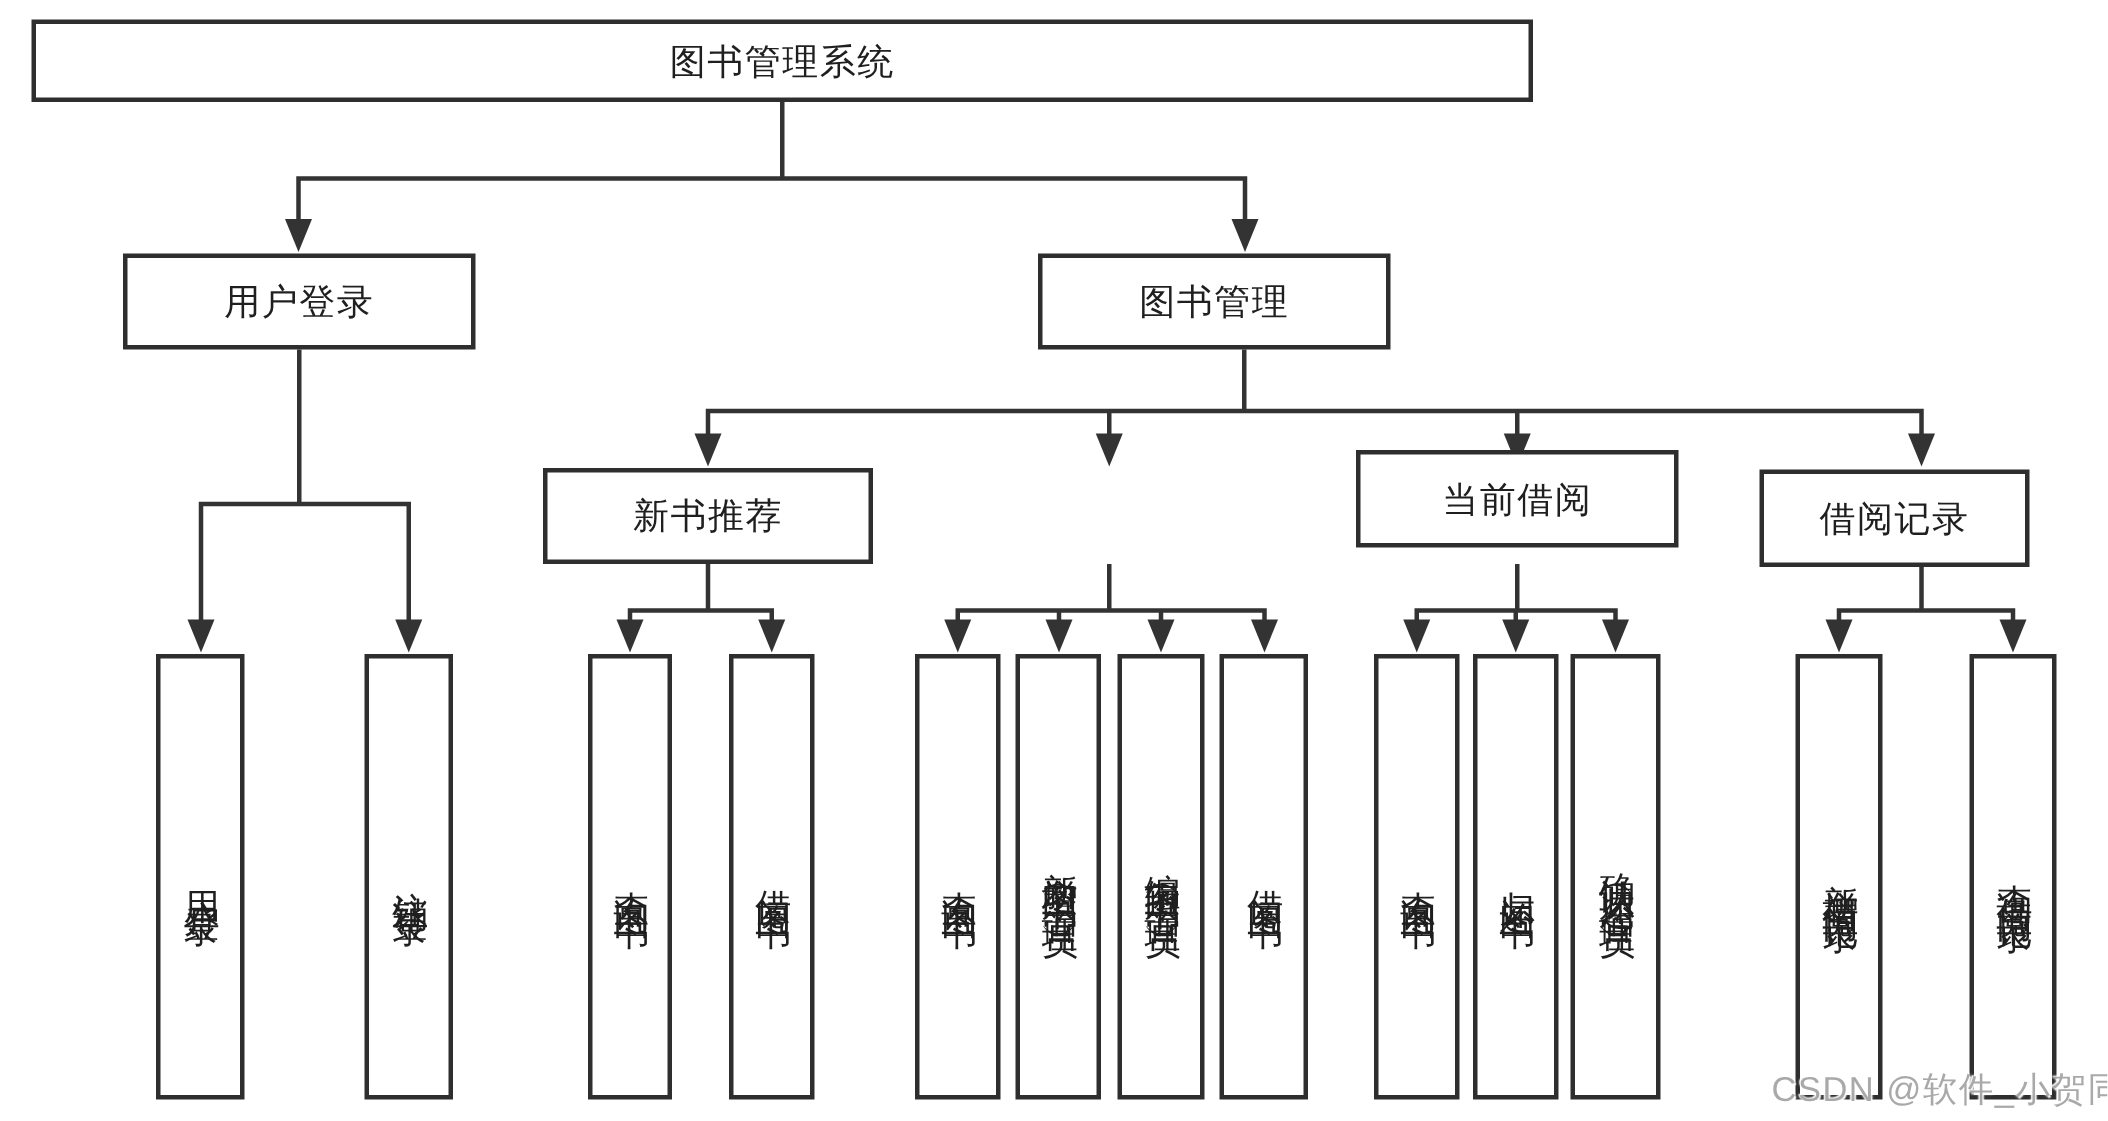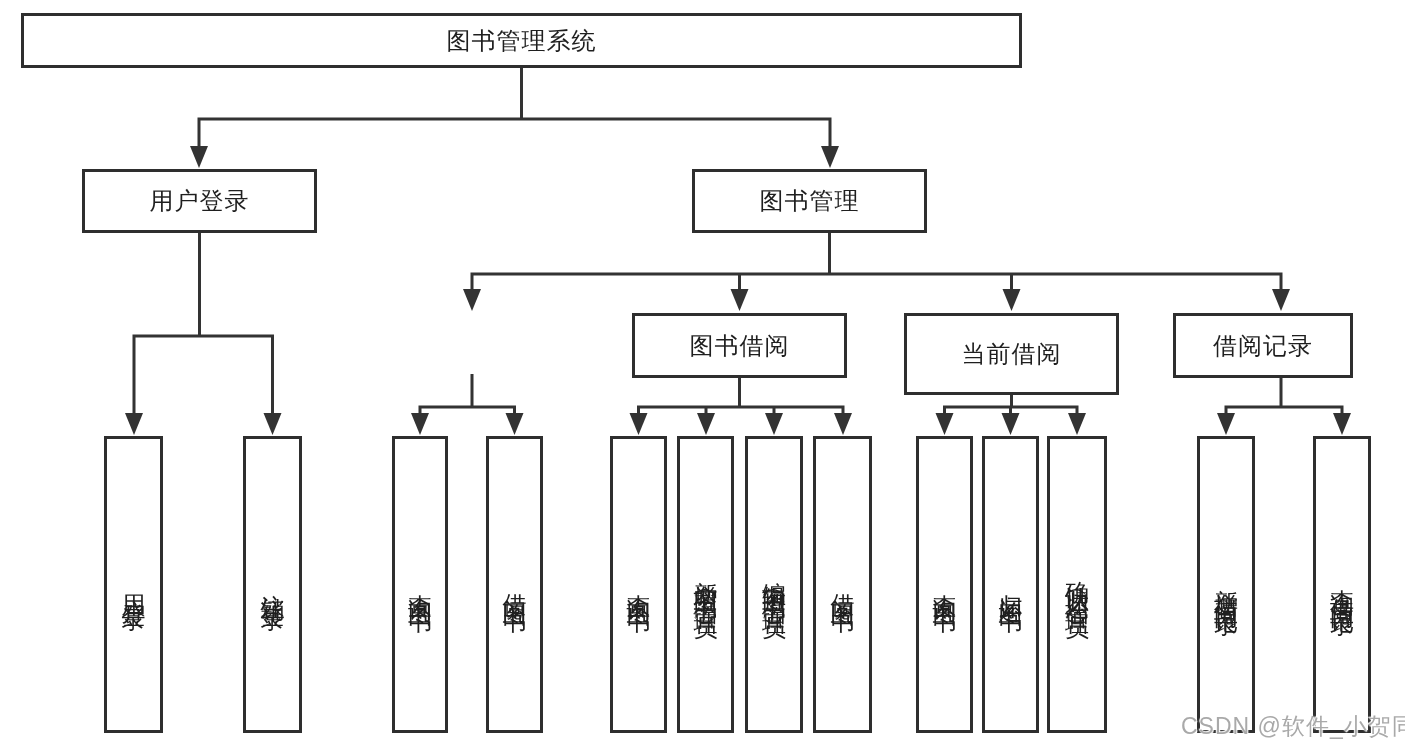--- a/index.html
+++ b/index.html
@@ -75,22 +75,22 @@
       <polygon points="1217,413 1235,413 1226,435"></polygon>
       <polygon points="1333,413 1351,413 1342,435"></polygon>
     </g>
   </svg>
 
   <div class="box" style="left:21px;top:13px;width:1001px;height:55px">图书管理系统</div>
 
   <div class="box" style="left:82px;top:169px;width:235px;height:64px">用户登录</div>
   <div class="box" style="left:692px;top:169px;width:235px;height:64px">图书管理</div>
 
-  <div class="box" style="left:632px;top:313px;width:215px;height:65px">图书借阅</div>
-  <div class="box" style="left:904px;top:313px;width:215px;height:82px">当前借阅</div>
+  <div class="box" style="left:362px;top:312px;width:220px;height:64px">新书推荐</div>
+  <div class="box" style="left:904px;top:300px;width:215px;height:65px">当前借阅</div>
   <div class="box" style="left:1173px;top:313px;width:180px;height:65px">借阅记录</div>
 
   <div class="box vbox" style="left:104px;top:436px;width:59px;height:297px">用户登录</div>
   <div class="box vbox" style="left:243px;top:436px;width:59px;height:297px">注销登录</div>
 
   <div class="box vbox" style="left:392px;top:436px;width:56px;height:297px">查询图书</div>
   <div class="box vbox" style="left:486px;top:436px;width:57px;height:297px">借阅图书</div>
 
   <div class="box vbox" style="left:610px;top:436px;width:57px;height:297px">查询图书</div>
   <div class="box vbox" style="left:677px;top:436px;width:57px;height:297px">新增图书（管理员）</div>

